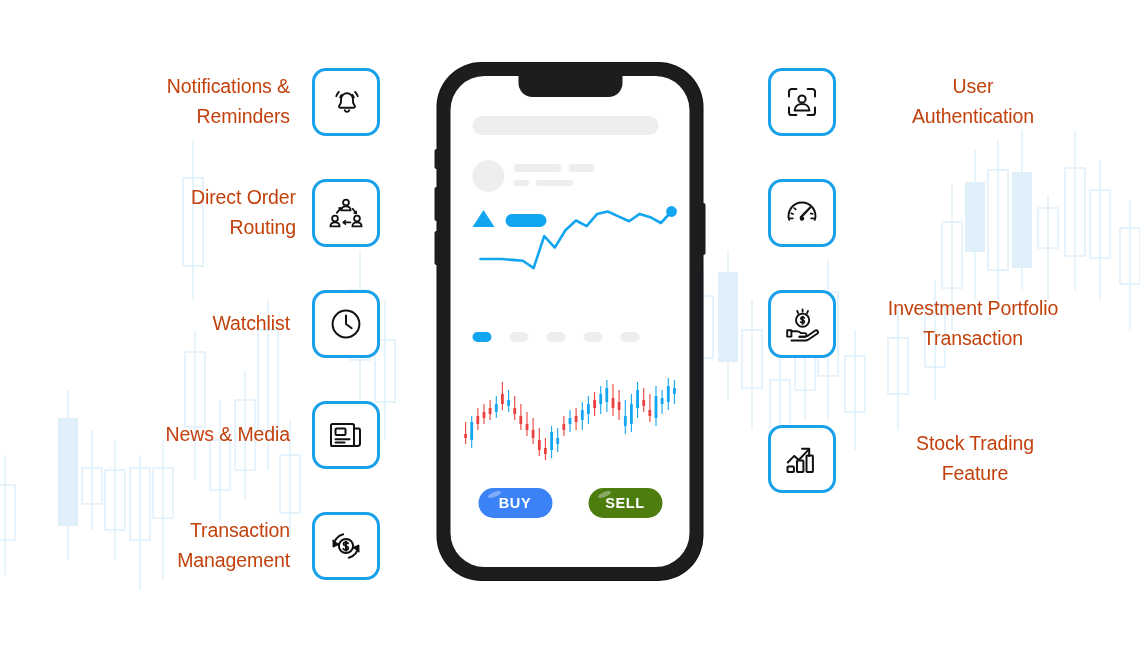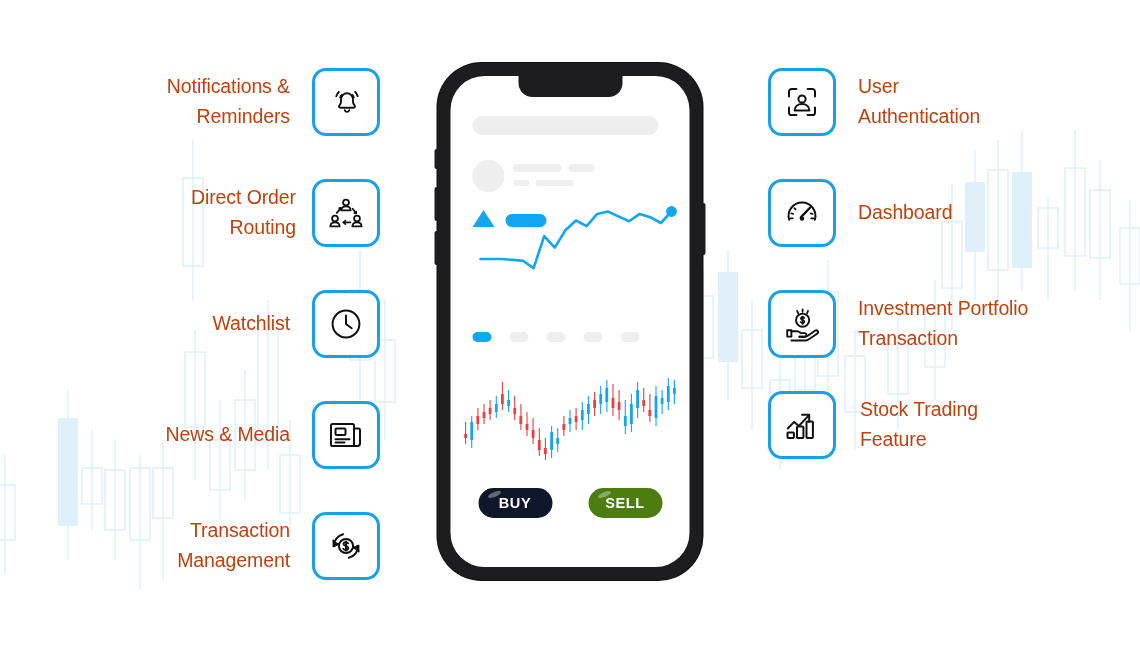--- a/index.html
+++ b/index.html
@@ -44,21 +44,21 @@
 
   .feature-label{
     font-size:19.5px;
     line-height:1.52;
     color:#c2410c;
     font-weight:400;
     letter-spacing:-0.1px;
     white-space:pre-line;
   }
   .feature.left .feature-label{text-align:right;width:190px;}
-  .feature.right .feature-label{text-align:left;width:230px;}
+  .feature.right .feature-label{text-align:center;width:230px;}
 
   
   .phone{
     position:absolute;
     left:50%;transform:translateX(-50%);
     top:63px;
     width:265px;height:517px;
   }
   .phone-body{
     position:absolute;inset:0;
@@ -114,21 +114,21 @@
   .candle-chart{position:absolute;left:0;top:296px;width:239px;height:98px;}
 
   .trade-btns{position:absolute;left:0;right:0;top:412px;display:flex;justify-content:center;gap:36px;}
   .tbtn{
     width:74px;height:30px;border-radius:16px;
     display:flex;align-items:center;justify-content:center;
     color:#fff;font-size:14.5px;font-weight:bold;letter-spacing:0.6px;
     position:relative;overflow:hidden;border:none;
     font-family:"Liberation Sans", sans-serif;
   }
-  .tbtn.buy{background:#0f172a;}
+  .tbtn.buy{background:#3b82f6;}
   .tbtn.sell{background:#4d7c0f;}
   .tbtn::after{
     content:"";position:absolute;left:9px;top:4px;
     width:14px;height:5px;border-radius:50%;
     background:rgba(255,255,255,.35);
     transform:rotate(-22deg);
   }
 </style>
 </head>
 <body>
@@ -458,21 +458,20 @@
             <path d="M17.8 23.4l9.4-9.9" stroke-width="2.3"></path>
             <circle cx="19" cy="24.6" r="2.2" fill="#111" stroke="none"></circle>
             <path d="M8.3 19.4l1.9.6" stroke-width="1.7"></path>
             <path d="M11.2 14.1l1.5 1.3" stroke-width="1.7"></path>
             <path d="M27.8 19.4l1.9.6" stroke-width="1.7"></path>
             <path d="M7.6 24.4h2.2" stroke-width="1.7"></path>
             <path d="M28.2 24.4h2.2" stroke-width="1.7"></path>
           </svg>
         </span>
       </div>
-      <div class="feature-label">Dashboard</div>
     </div>
 
     <div class="feature right" style="top:290px;">
       <div class="icon-box">
         <span>
           <svg width="38" height="36" viewBox="0 0 38 36" fill="none" stroke="#111" stroke-width="1.9" stroke-linecap="round" stroke-linejoin="round">
             <circle cx="19.6" cy="14.2" r="6.6"></circle>
             <path d="M19.6 10.6v7.3"></path>
             <path d="M21.3 12c-.4-.6-1-.9-1.8-.9-1 0-1.7.5-1.7 1.4 0 1.9 3.6.9 3.6 2.9 0 1-.8 1.5-1.9 1.5-.8 0-1.5-.3-1.9-1" stroke-width="1.6"></path>
             <path d="M19.6 3.4v2.4" stroke-width="1.8"></path>
@@ -481,21 +480,21 @@
             <path d="M4.2 24.2h4.2v6.4H4.2z"></path>
             <path d="M8.4 25.2h5.2c.8 0 1.6.2 2.3.6l2.3 1.3h3.4c1 0 1.8.8 1.8 1.8s-.8 1.8-1.8 1.8h-5.2"></path>
             <path d="M16.4 30.7h5.7c1 0 1.9-.3 2.7-.9l7.2-5.1c.9-.6 2.1-.4 2.7.5.6.9.3 2-.6 2.6l-8.6 5.7c-1 .7-2.1 1-3.3 1H8.4"></path>
           </svg>
         </span>
       </div>
       <div class="feature-label">Investment Portfolio
 Transaction</div>
     </div>
 
-    <div class="feature right" style="top:391px;gap:24px;">
+    <div class="feature right" style="top:425px;gap:24px;">
       <div class="icon-box">
         <span>
           <svg width="38" height="36" viewBox="0 0 38 36" fill="none" stroke="#111" stroke-width="2" stroke-linecap="round" stroke-linejoin="round">
             <rect x="4.5" y="25.5" width="6.4" height="5.5" rx="0.8"></rect>
             <rect x="14" y="19.5" width="6.4" height="11.5" rx="0.8"></rect>
             <rect x="23.5" y="14.5" width="6.4" height="16.5" rx="0.8"></rect>
             <path d="M4.8 21.5l6.4-6.6 4.6 4.1 9.6-10.1"></path>
             <path d="M19 7.8h7.2V15" stroke-width="2"></path>
           </svg>
         </span>

